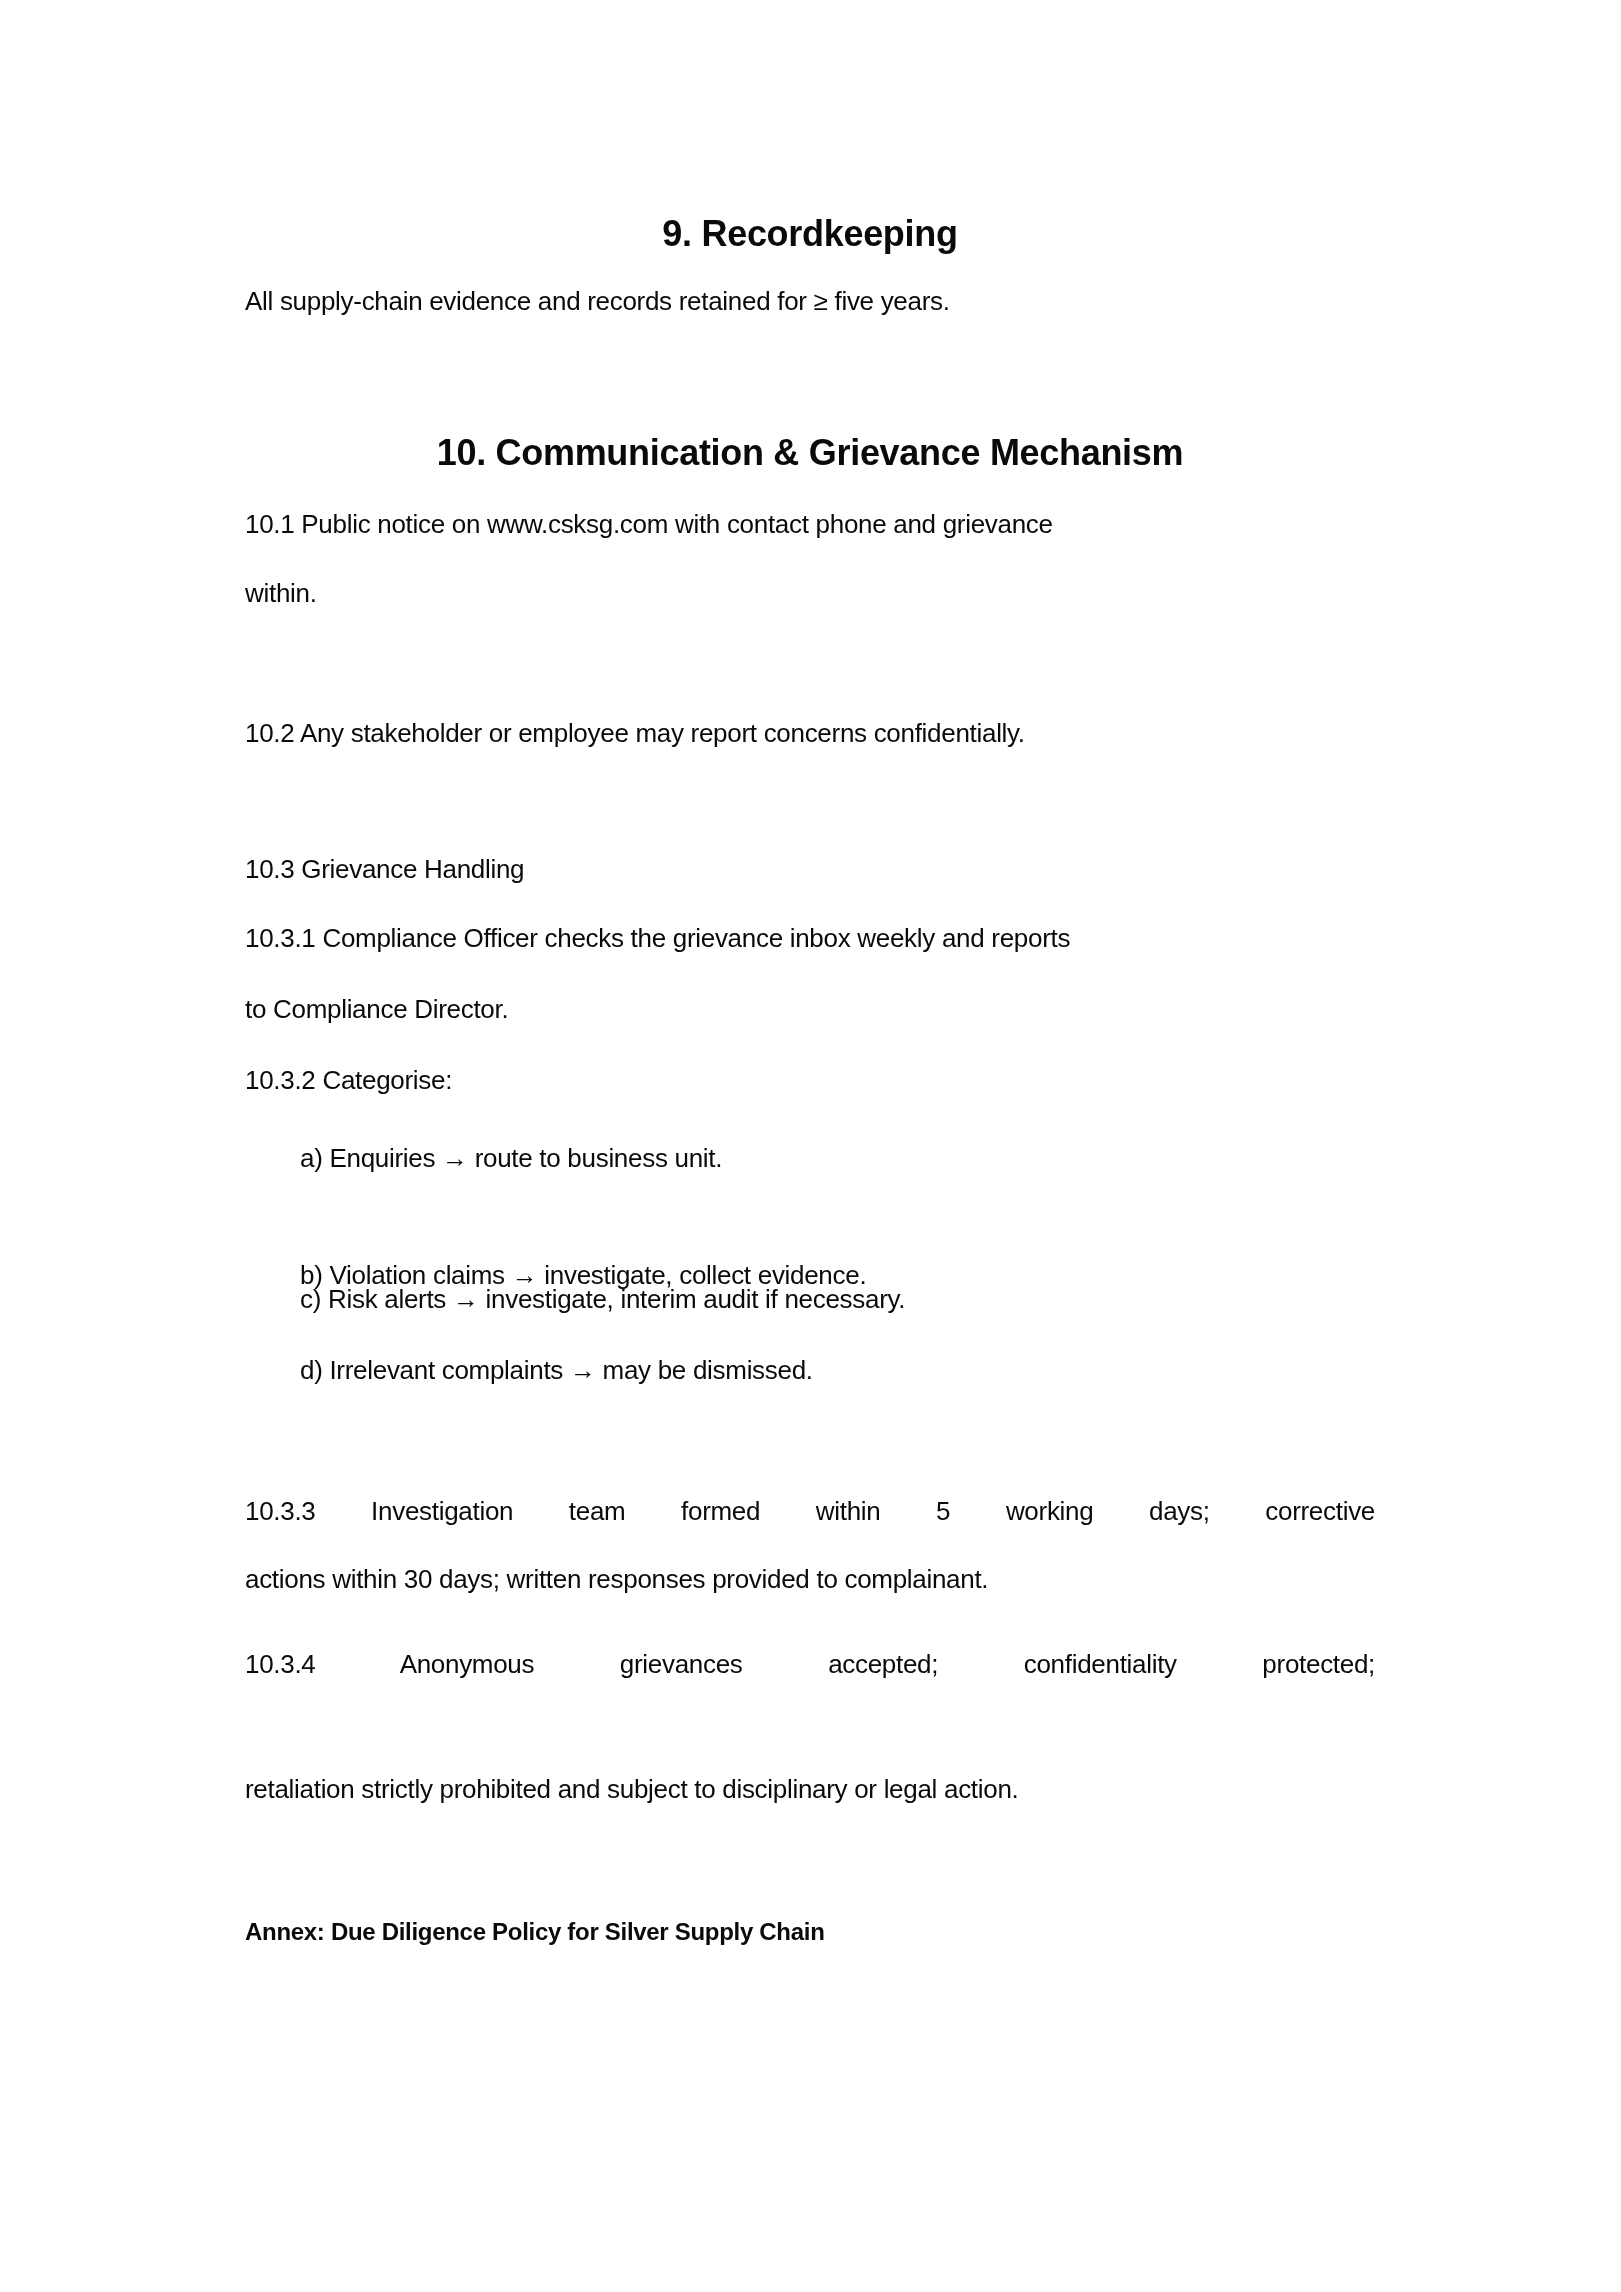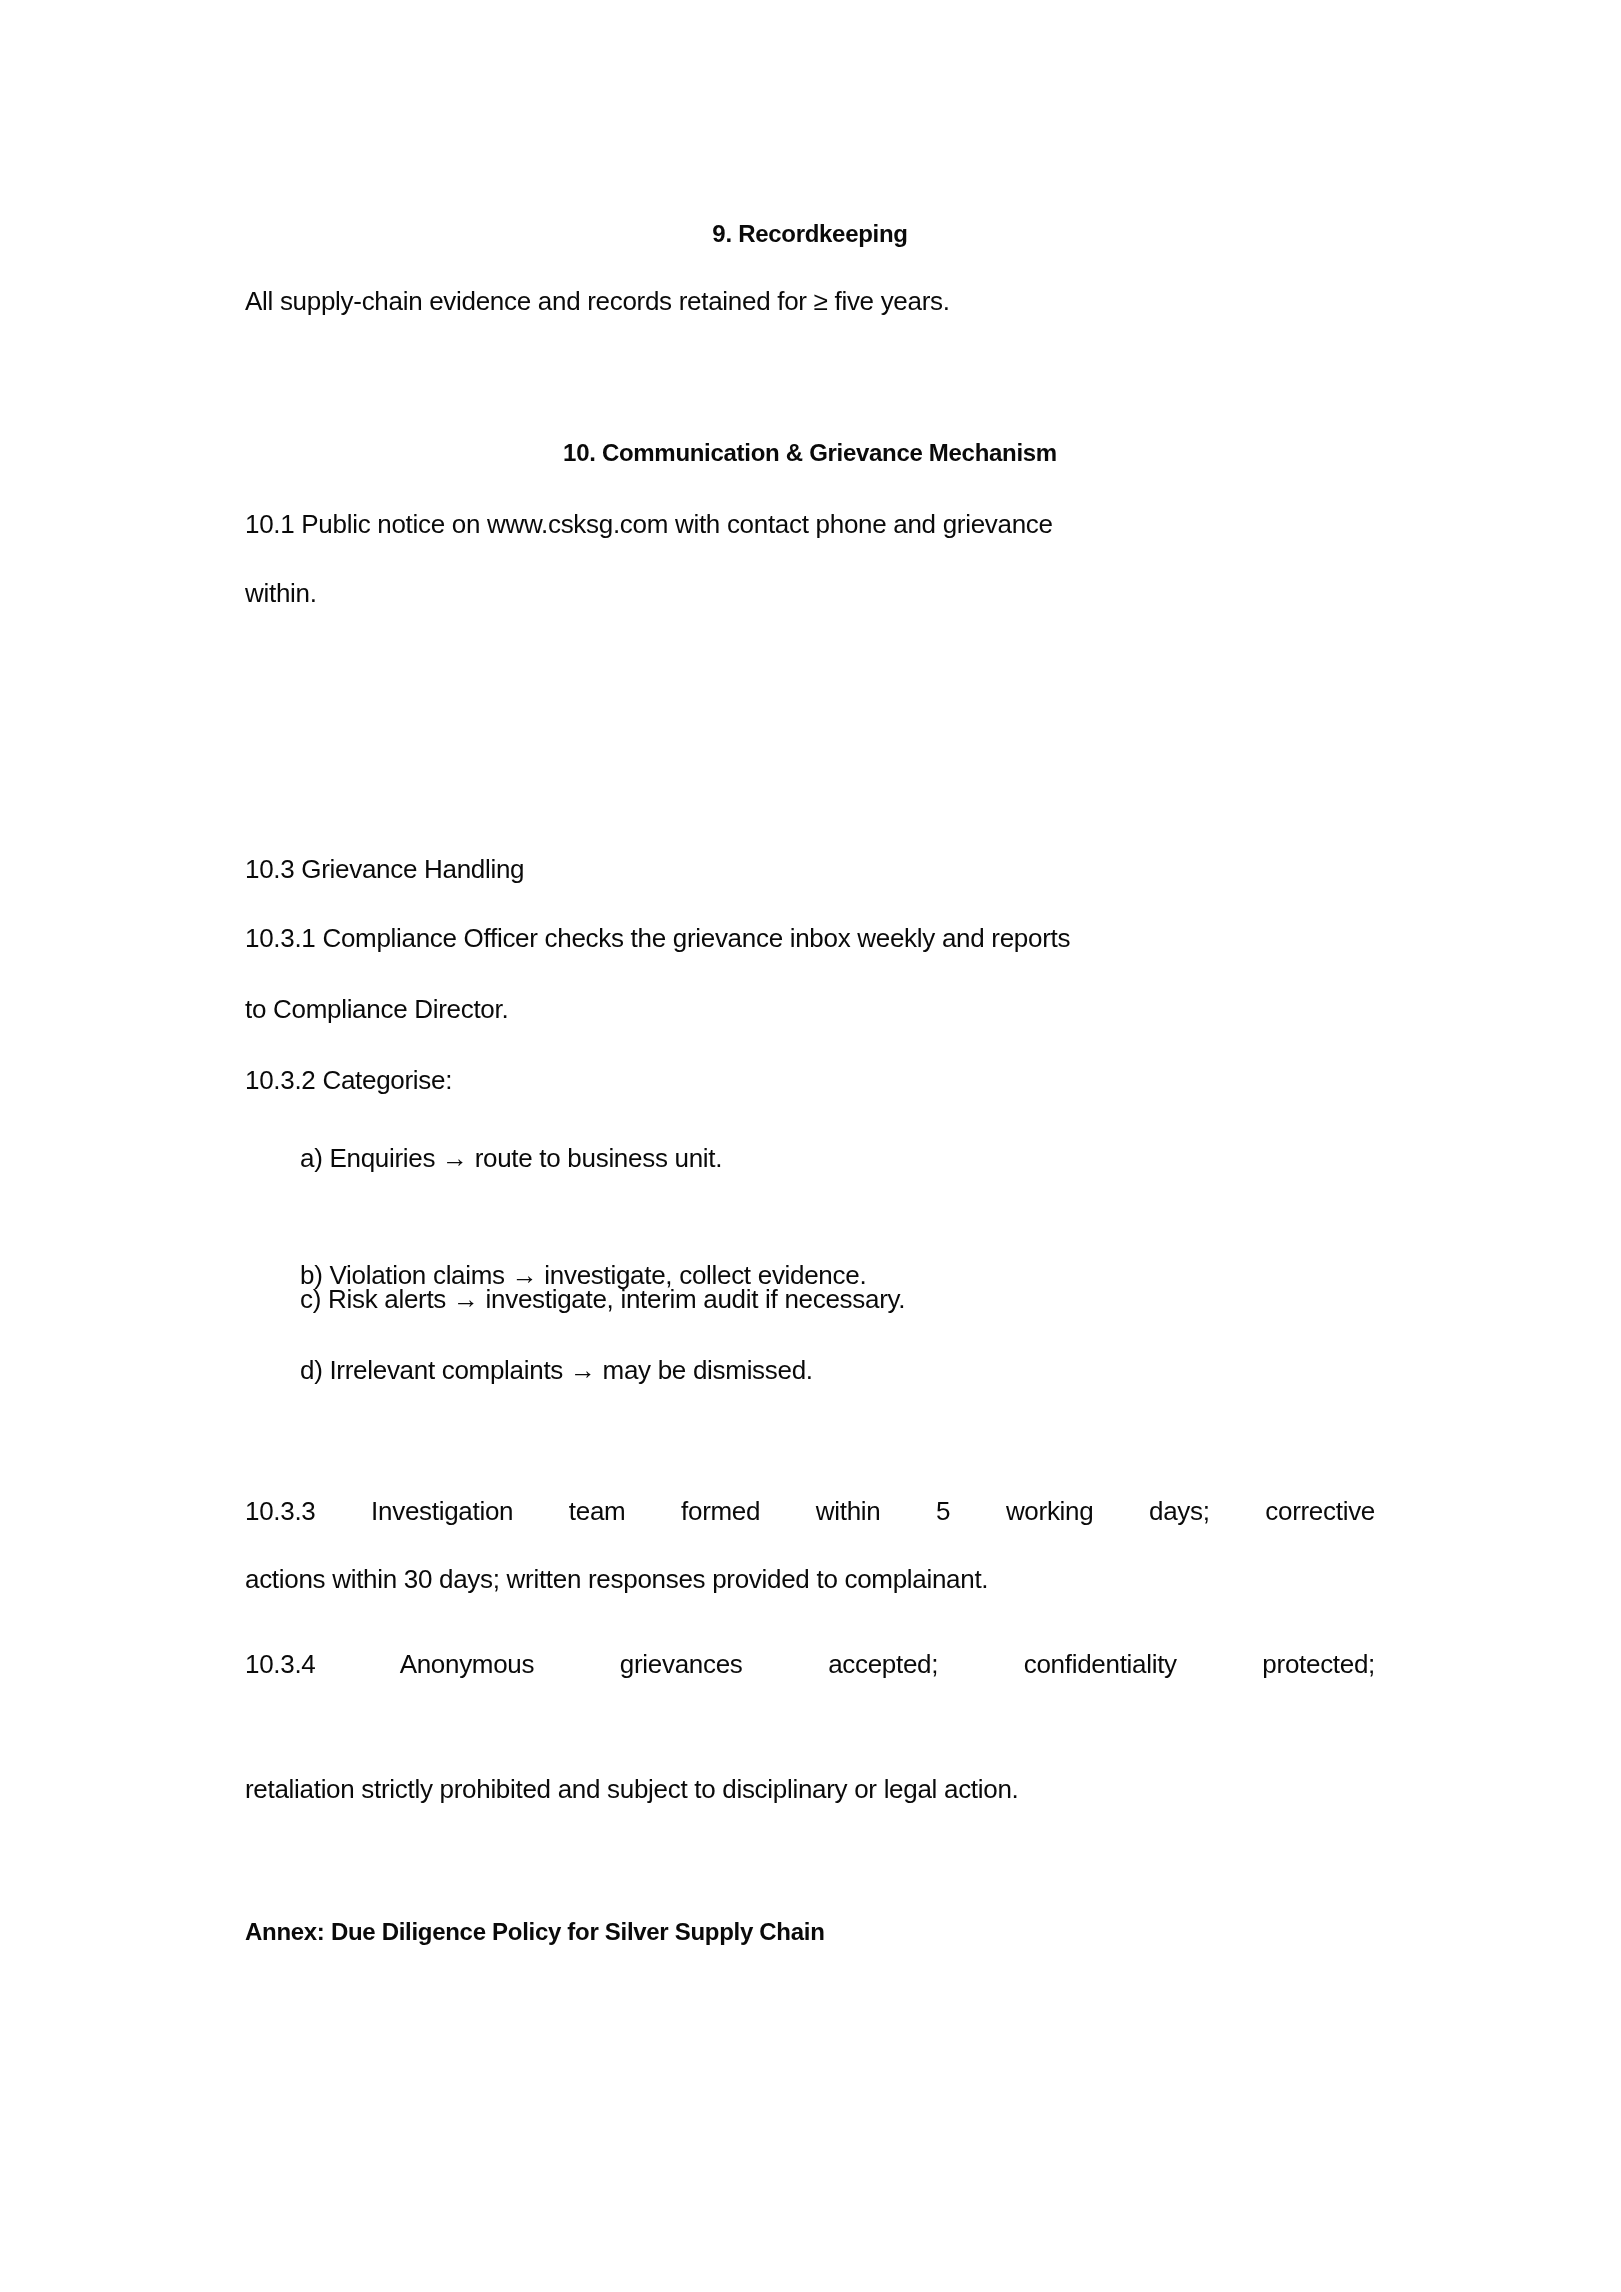--- a/index.html
+++ b/index.html
@@ -20,21 +20,21 @@
     position: absolute;
     left: 245px;
     font-size: 26px;
     line-height: 45px;
     letter-spacing: -0.3px;
     white-space: nowrap;
     color: #0a0a0a;
   }
   .heading {
     font-weight: bold;
-    font-size: 24px;
+    font-size: 36px;
     width: 1130px;
     text-align: center;
   }
   .list-indent {
     left: 300px;
   }
   .justified {
     width: 1130px;
     white-space: normal;
     text-align: justify;
@@ -51,20 +51,21 @@
 <div class="page">
 
   <div class="line heading" style="top:211px">9. Recordkeeping</div>
   <div class="line" style="top:279px">All supply-chain evidence and records retained for ≥ five years.</div>
 
   <div class="line heading" style="top:430px">10. Communication &amp; Grievance Mechanism</div>
 
   <div class="line" style="top:502px">10.1 Public notice on www.csksg.com with contact phone and grievance</div>
   <div class="line" style="top:571px">within.</div>
 
+  <div class="line" style="top:711px">10.2 Any stakeholder or employee may report concerns confidentially.</div>
 
   <div class="line" style="top:847px">10.3 Grievance Handling</div>
   <div class="line" style="top:916px">10.3.1 Compliance Officer checks the grievance inbox weekly and reports</div>
   <div class="line" style="top:987px">to Compliance Director.</div>
   <div class="line" style="top:1058px">10.3.2 Categorise:</div>
 
   <div class="line list-indent" style="top:1136px">a) Enquiries → route to business unit.</div>
   <div class="line list-indent" style="top:1253px">b) Violation claims → investigate, collect evidence.</div>
   <div class="line list-indent" style="top:1277px">c) Risk alerts → investigate, interim audit if necessary.</div>
   <div class="line list-indent" style="top:1348px">d) Irrelevant complaints → may be dismissed.</div>

